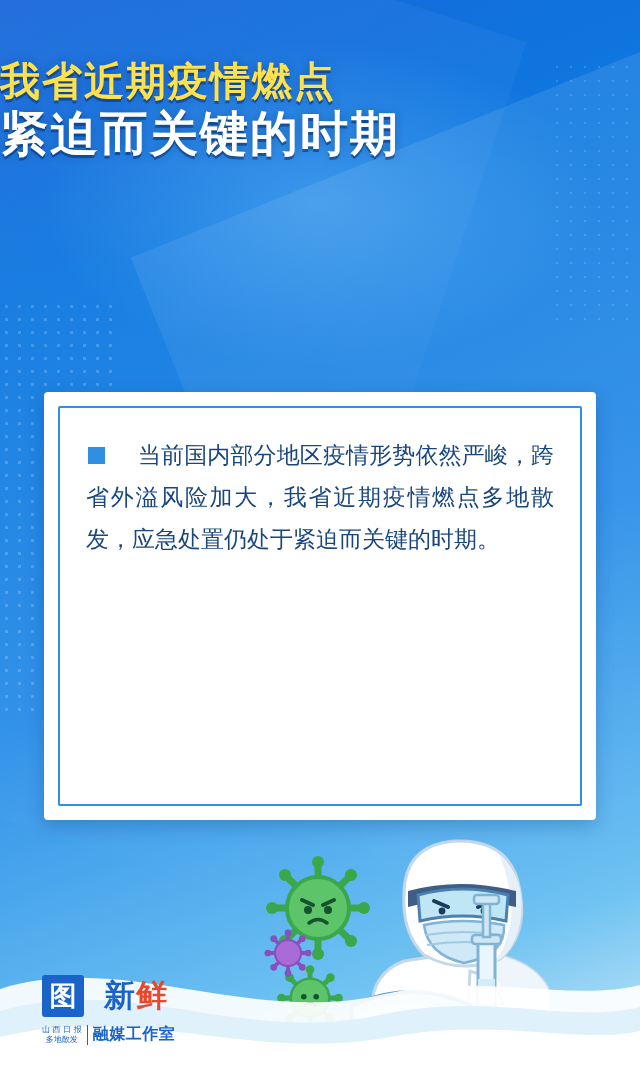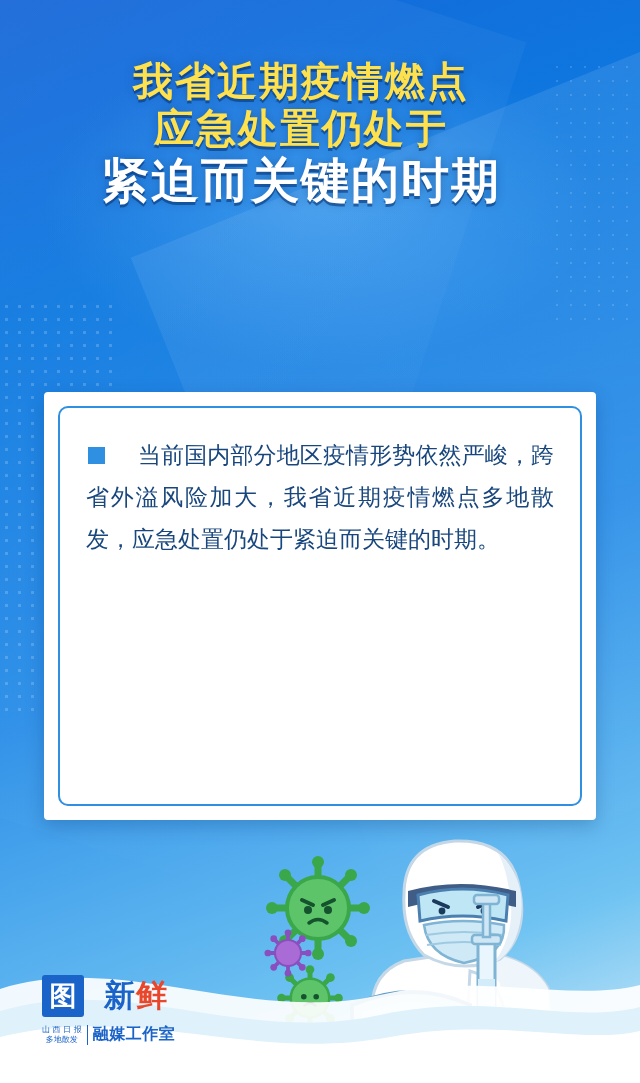--- a/index.html
+++ b/index.html
@@ -67,21 +67,20 @@
     margin-left: -280px;
     background: radial-gradient(ellipse at center, rgba(120,200,255,0.35), rgba(120,200,255,0) 70%);
   }
 
   
   .headline {
     position: absolute;
     top: 58px;
     left: 0;
     width: 602px;
-    text-align: center;
     z-index: 5;
   }
   .headline .line {
     font-family: "DejaVu Sans", "Liberation Sans", sans-serif;
     font-weight: bold;
     letter-spacing: 2px;
     line-height: 1.18;
     text-shadow: 0 3px 0 rgba(6,48,110,0.55), 0 0 10px rgba(4,40,100,0.35);
   }
   .line-1 { font-size: 40px; color: #ffe14d; }
@@ -101,21 +100,21 @@
     box-shadow: 0 6px 18px rgba(5,45,105,0.25);
     z-index: 6;
   }
   .card-inner {
     position: absolute;
     left: 14px;
     top: 14px;
     right: 14px;
     bottom: 14px;
     border: 2px solid #2f8fe0;
-    border-radius: 10px;
+    border-radius: 2px;
     padding: 26px 26px 0 26px;
     box-sizing: border-box;
   }
   .para {
     position: relative;
     font-family: "DejaVu Sans", "Liberation Sans", sans-serif;
     font-size: 23px;
     line-height: 42px;
     color: #19477d;
     text-align: justify;
@@ -221,21 +220,20 @@
 <div class="poster">
 
   <div class="bg-glow"></div>
   <div class="bg-diag-1"></div>
   <div class="bg-diag-2"></div>
   <div class="bg-dots"></div>
   <div class="bg-dots-2"></div>
 
   <div class="headline">
     <div class="line line-1">我省近期疫情燃点</div>
-    <div class="line line-3">应急处置仍处于</div>
     <div class="line line-4">紧迫而关键的时期</div>
   </div>
 
   <div class="card">
     <div class="card-inner">
       <div class="para">
         <span class="bullet"></span>
         <span>当前国内部分地区疫情形势依然严峻，跨省外溢风险加大，我省近期疫情燃点多地散发，应急处置仍处于紧迫而关键的时期。</span>
       </div>
     </div>

